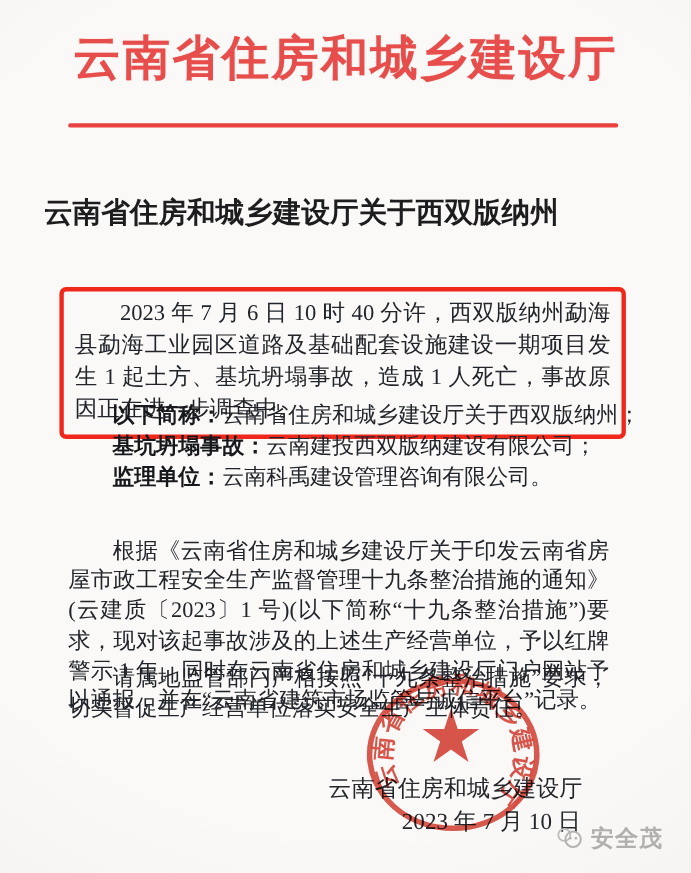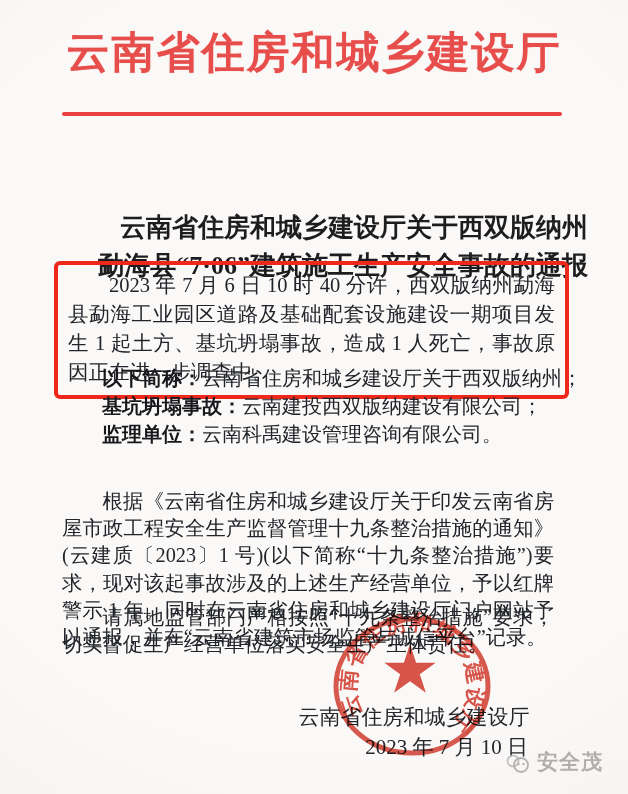--- a/index.html
+++ b/index.html
@@ -30,26 +30,25 @@
   }
   .letterhead-rule {
     position: absolute;
     top: 112px; left: 62px; width: 500px; height: 4px;
     background: #e8413f;
     border-radius: 2px;
   }
   .doc-title {
     position: absolute;
     top: 175px; left: 40px; width: 548px;
-    text-align: right;
+    text-align: left;
     font-size: 26px;
     font-weight: bold;
     line-height: 38px;
     color: #1d1d1f;
-    margin-top: 34px;
   }
   .highlight-box {
     position: absolute;
     top: 261px; left: 54px; width: 515px;
     border: 4px solid #f0271b;
     border-radius: 6px;
     padding: 6px 10px 8px 10px;
     background: transparent;
   }
   .highlight-box .para {
@@ -97,21 +96,21 @@
   }
   .seal {
     position: absolute;
     top: 608px; left: 327px; width: 170px; height: 152px;
     mix-blend-mode: multiply;
     opacity: 0.9;
   }
   .watermark {
     position: absolute;
     top: 748px; left: 505px;
-    display: flex; align-items: flex-end; gap: 6px;
+    display: flex; align-items: center; gap: 6px;
     color: #b3b3b3;
   }
   .watermark-text {
     font-size: 21px;
     font-weight: bold;
     letter-spacing: 1px;
     color: #b0afae;
   }
   .watermark-icon { display: block; }
 </style>
@@ -119,21 +118,20 @@
 <body>
 
 <div class="page">
 
   <div class="letterhead">云南省住房和城乡建设厅</div>
 
   <div class="letterhead-rule"></div>
 
   <div class="doc-title">
     <div>云南省住房和城乡建设厅关于西双版纳州</div>
-    <div>勐海县“7·06”建筑施工生产安全事故的通报</div>
   </div>
 
   <div class="highlight-box">
     <div class="para">2023 年 7 月 6 日 10 时 40 分许，西双版纳州勐海县勐海工业园区道路及基础配套设施建设一期项目发生 1 起土方、基坑坍塌事故，造成 1 人死亡，事故原因正在进一步调查中。</div>
   </div>
 
   <div class="units">
     <div class="unit-line">
       <span class="unit-label">以下简称：</span><span>云南省住房和城乡建设厅关于西双版纳州；</span>
     </div>

